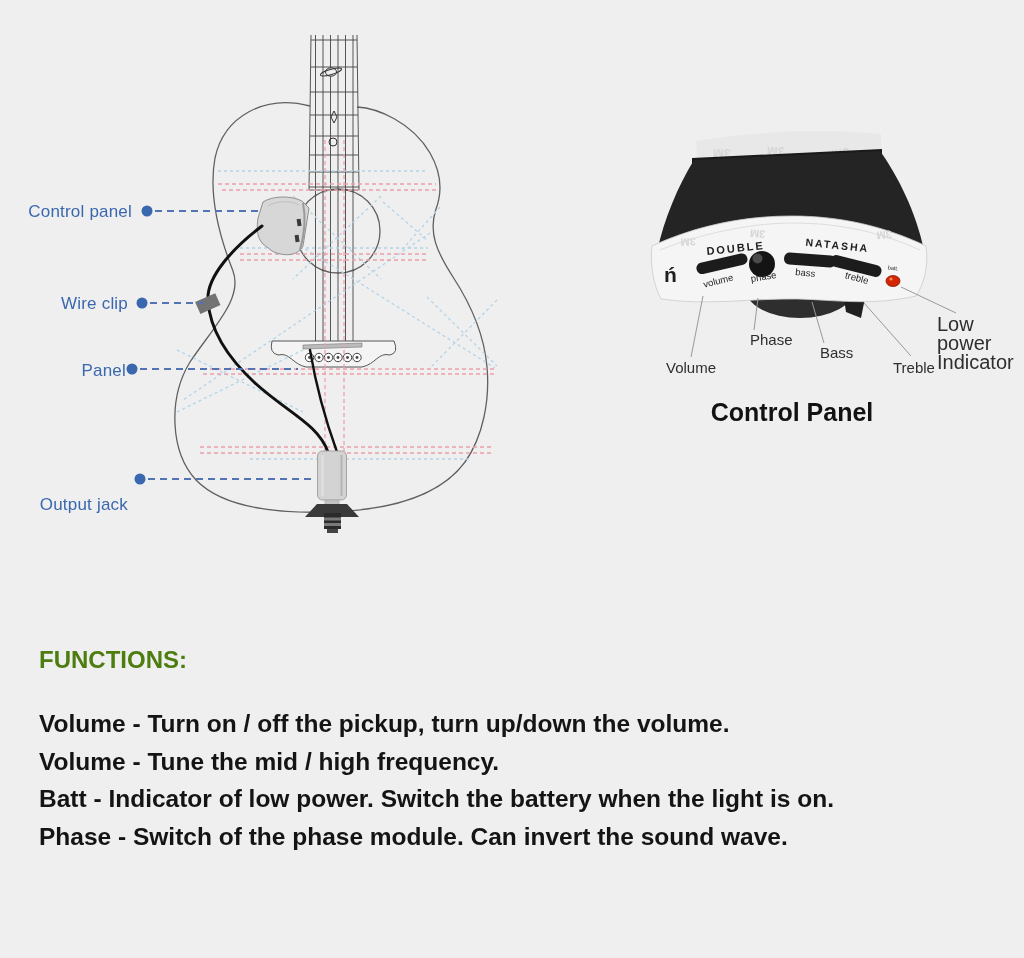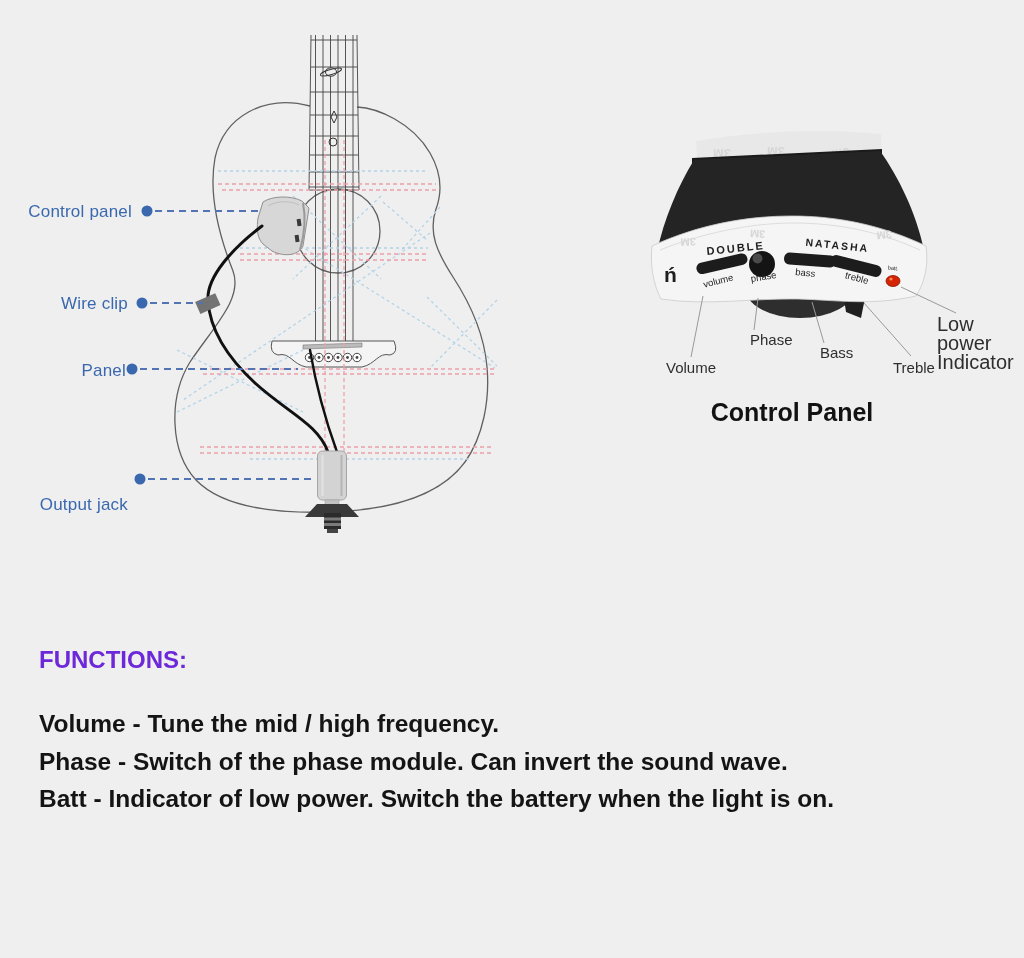--- a/index.html
+++ b/index.html
@@ -6,21 +6,21 @@
   html,body { background:#efefef; }
   body { font-family:"Liberation Sans","DejaVu Sans",sans-serif; }
   .canvas { position:relative; width:1024px; height:958px; background:#efefef; overflow:hidden; }
   svg.layer { position:absolute; left:0; top:0; }
 
   .g-label { position:absolute; font-size:17px; font-weight:500; color:#3a68af; text-align:right; letter-spacing:.2px; }
   .callout  { position:absolute; font-size:15px; color:#2e2e2e; }
   .callout2 { position:absolute; font-size:20px; color:#2e2e2e; line-height:19px; }
   .cp-title { position:absolute; left:692px; top:398px; width:200px; text-align:center;
               font-size:25px; font-weight:600; color:#121212; }
-  .fn-head  { position:absolute; left:39px; top:646px; font-size:24px; font-weight:600; color:#6d28d9; }
+  .fn-head  { position:absolute; left:39px; top:646px; font-size:24px; font-weight:600; color:#4d7c0f; }
   .fn-lines { position:absolute; left:39px; top:707px; font-size:24.5px; font-weight:600; color:#141414; }
   .fn-lines div { height:37.5px; line-height:34px; white-space:nowrap; }
 
   
   .outline { stroke:#606060; stroke-width:1.3; fill:none; }
   .thin    { stroke:#444; stroke-width:0.9; fill:none; }
   .cr { stroke:#eda0aa; stroke-width:1.3; stroke-dasharray:4 3; fill:none; }
   .cb { stroke:#b3d4e8; stroke-width:1.3; stroke-dasharray:3 3; fill:none; }
   .leader { stroke:#5273b4; stroke-width:2; stroke-dasharray:7 5; fill:none; }
   .calloutline { stroke:#999; stroke-width:1; fill:none; }
@@ -229,18 +229,19 @@
   <div class="callout" style="left:893px; top:359px;">Treble</div>
   <div class="callout2" style="left:937px; top:315px;">
     <div>Low power</div>
     <div>Indicator</div>
   </div>
 
   <div class="cp-title">Control Panel</div>
 
   <div class="fn-head">FUNCTIONS:</div>
   <div class="fn-lines">
+    <div>Volume - Turn on / off the pickup, turn up/down the volume.</div>
     <div>Volume - Tune the mid / high frequency.</div>
+    <div>Batt - Indicator of low power. Switch the battery when the light is on.</div>
     <div>Phase - Switch of the phase module. Can invert the sound wave.</div>
-    <div>Batt - Indicator of low power. Switch the battery when the light is on.</div>
   </div>
 
 </div>
 
 </body></html>

